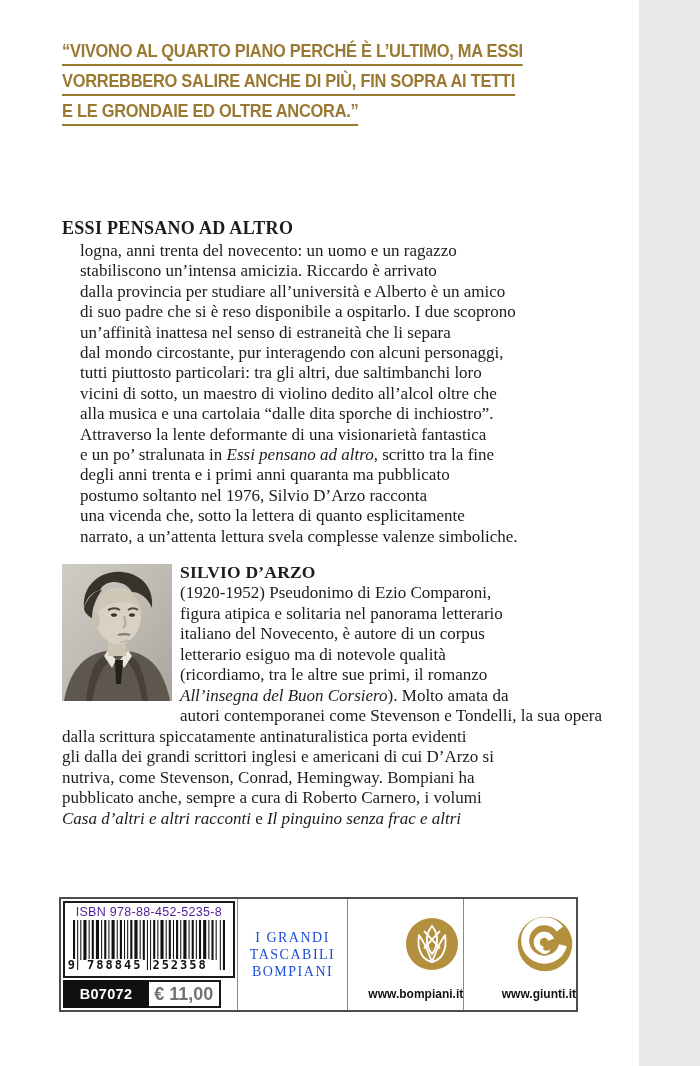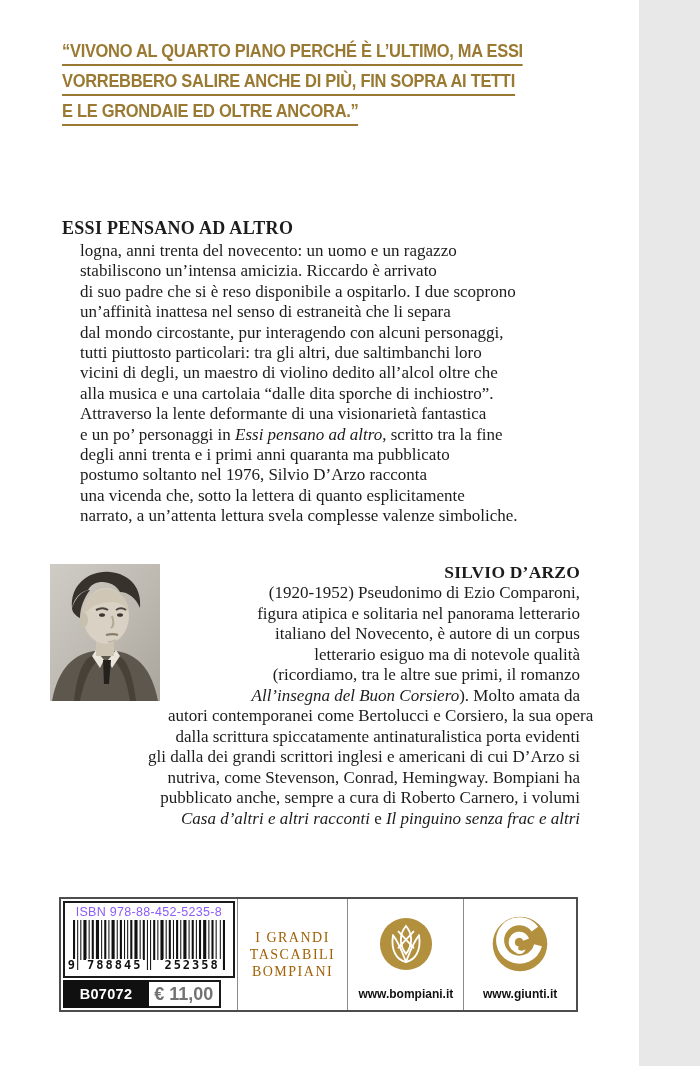--- a/index.html
+++ b/index.html
@@ -19,49 +19,49 @@
   }
 
   
   .book-title{position:absolute;left:62px;top:218px;
     font-size:18px;font-weight:600;letter-spacing:0.3px;white-space:nowrap;}
   .synopsis{position:absolute;left:80px;top:241px;width:560px;}
   .tline{font-size:17px;line-height:20.4px;white-space:nowrap;}
   .tline .it{font-style:italic;}
 
   
-  .author{position:absolute;left:50px;top:562px;width:530px;text-align:right;}
+  .author{position:absolute;left:62px;top:562px;width:530px;}
   .photo{float:left;width:110px;height:137px;margin:2px 8px 8px 0;}
   .author-name{font-size:17.5px;font-weight:600;letter-spacing:0.2px;line-height:21px;white-space:nowrap;}
   .author .tline{font-size:17px;line-height:20.5px;}
 
   
   .footer{position:absolute;left:59px;top:897px;width:519px;height:115px;
     border:2px solid #4d4d4d;box-sizing:border-box;display:flex;background:#fff;}
   .fsec{box-sizing:border-box;height:100%;}
   .fsec+.fsec{border-left:1px solid #8a8a8a;}
   .sec-barcode{width:176px;display:flex;flex-direction:column;}
   .bc-frame{margin:2px;border:2px solid #1a1a1a;flex:1;display:flex;flex-direction:column;
     align-items:center;padding-top:2px;box-sizing:border-box;}
-  .isbn{font-family:"Liberation Sans",sans-serif;font-size:12.5px;letter-spacing:0.3px;color:#8b5cf6;}
+  .isbn{font-family:"Liberation Sans",sans-serif;font-size:12.5px;letter-spacing:0.3px;color:#4c1d95;}
   .bars-wrap{position:relative;width:152px;height:50px;margin-top:1px;}
   .digits{position:absolute;left:0;bottom:-1px;width:100%;display:flex;align-items:flex-end;
     font-family:"DejaVu Sans Mono",monospace;font-size:12px;font-weight:bold;color:#111;}
   .digits span{background:#fff;padding:0 1px;line-height:12px;}
   .dg1{margin-left:-6px;}
   .dg2{margin-left:10px;letter-spacing:2px;}
-  .dg3{margin-left:20px;letter-spacing:2px;}
+  .dg3{margin-left:8px;letter-spacing:2px;}
   .price-row{height:28px;display:flex;margin:0 16px 2px 2px;}
   .code-cell{width:86px;background:#101010;color:#fff;display:flex;align-items:center;justify-content:center;
     font-family:"Liberation Sans",sans-serif;font-weight:bold;font-size:14.5px;letter-spacing:0.3px;}
   .price-cell{flex:1;border:2px solid #1a1a1a;border-left:none;display:flex;align-items:center;justify-content:center;
     font-family:"Liberation Sans",sans-serif;font-weight:bold;font-size:18px;color:#737373;}
   .sec-series{width:111px;display:flex;flex-direction:column;align-items:center;justify-content:center;}
-  .series-line{font-size:14px;letter-spacing:1.5px;line-height:17px;color:#a16207;white-space:nowrap;}
-  .sec-logo{width:116px;display:flex;flex-direction:column;align-items:center;
+  .series-line{font-size:14px;letter-spacing:1.5px;line-height:17px;color:#1d4ed8;white-space:nowrap;}
+  .sec-logo{width:116px;display:flex;flex-direction:column;align-items:flex-end;
     justify-content:space-between;padding:14px 0 9px 0;box-sizing:border-box;}
   .sec-logo:last-child{width:113px;}
   .logo-url{font-family:"Liberation Sans",sans-serif;font-weight:bold;font-size:12px;color:#111;}
 
   
   .credits{position:absolute;left:668px;top:1028px;}
   .credits-inner{transform:rotate(-90deg);transform-origin:0 0;
     font-family:"Liberation Sans",sans-serif;font-size:7.5px;line-height:10.5px;
     color:#2b2b2b;white-space:nowrap;letter-spacing:-0.1px;}
 </style>
@@ -73,28 +73,29 @@
   <div class="quote">
     <div class="qline"><span>“VIVONO AL QUARTO PIANO PERCHÉ È L’ULTIMO, MA ESSI</span></div>
     <div class="qline"><span>VORREBBERO SALIRE ANCHE DI PIÙ, FIN SOPRA AI TETTI</span></div>
     <div class="qline"><span>E LE GRONDAIE ED OLTRE ANCORA.”</span></div>
   </div>
 
   <div class="book-title">ESSI PENSANO AD ALTRO</div>
   <div class="synopsis">
       <div class="tline"><span>logna, anni trenta del novecento: un uomo e un ragazzo</span></div>
       <div class="tline"><span>stabiliscono un’intensa amicizia. Riccardo è arrivato</span></div>
+      <div class="tline"><span>dalla provincia per studiare all’università e Alberto è un amico</span></div>
       <div class="tline"><span>di suo padre che si è reso disponibile a ospitarlo. I due scoprono</span></div>
       <div class="tline"><span>un’affinità inattesa nel senso di estraneità che li separa</span></div>
       <div class="tline"><span>dal mondo circostante, pur interagendo con alcuni personaggi,</span></div>
       <div class="tline"><span>tutti piuttosto particolari: tra gli altri, due saltimbanchi loro</span></div>
-      <div class="tline"><span>vicini di degli, un maestro di violino dedito all’alcol oltre che</span></div>
+      <div class="tline"><span>vicini di sotto, un maestro di violino dedito all’alcol oltre che</span></div>
       <div class="tline"><span>alla musica e una cartolaia “dalle dita sporche di inchiostro”.</span></div>
       <div class="tline"><span>Attraverso la lente deformante di una visionarietà fantastica</span></div>
-      <div class="tline"><span>e un po’ personaggi in </span><span class="it">Essi pensano ad altro</span><span>, scritto tra la fine</span></div>
+      <div class="tline"><span>e un po’ stralunata in </span><span class="it">Essi pensano ad altro</span><span>, scritto tra la fine</span></div>
       <div class="tline"><span>degli anni trenta e i primi anni quaranta ma pubblicato</span></div>
       <div class="tline"><span>postumo soltanto nel 1976, Silvio D’Arzo racconta</span></div>
       <div class="tline"><span>una vicenda che, sotto la lettera di quanto esplicitamente</span></div>
       <div class="tline"><span>narrato, a un’attenta lettura svela complesse valenze simboliche.</span></div>
     </div>
 
   <div class="author">
     <svg class="photo" viewBox="0 0 110 137" aria-hidden="true">
       <defs>
         <linearGradient id="pbg" x1="0" y1="0" x2="1" y2="1">
@@ -133,21 +134,21 @@
       <path d="M58 78 C61 78 64 77 66 76" stroke="#c0b5a2" stroke-width="1.5" fill="none"></path>
     </svg>
     <div class="author-name">SILVIO D’ARZO</div>
     <div>
         <div class="tline"><span>(1920-1952) Pseudonimo di Ezio Comparoni,</span></div>
         <div class="tline"><span>figura atipica e solitaria nel panorama letterario</span></div>
         <div class="tline"><span>italiano del Novecento, è autore di un corpus</span></div>
         <div class="tline"><span>letterario esiguo ma di notevole qualità</span></div>
         <div class="tline"><span>(ricordiamo, tra le altre sue primi, il romanzo</span></div>
         <div class="tline"><span class="it">All’insegna del Buon Corsiero</span><span>). Molto amata da</span></div>
-        <div class="tline"><span>autori contemporanei come Bertolucci e Corsiero, la sua opera</span></div>
+        <div class="tline"><span>autori contemporanei come Stevenson e Tondelli, la sua opera</span></div>
         <div class="tline"><span>dalla scrittura spiccatamente antinaturalistica porta evidenti</span></div>
         <div class="tline"><span>gli dalla dei grandi scrittori inglesi e americani di cui D’Arzo si</span></div>
         <div class="tline"><span>nutriva, come Stevenson, Conrad, Hemingway. Bompiani ha</span></div>
         <div class="tline"><span>pubblicato anche, sempre a cura di Roberto Carnero, i volumi</span></div>
         <div class="tline"><span class="it">Casa d’altri e altri racconti</span><span> e </span><span class="it">Il pinguino senza frac e altri</span></div>
       </div>
   </div>
 
   <div class="footer">
 

